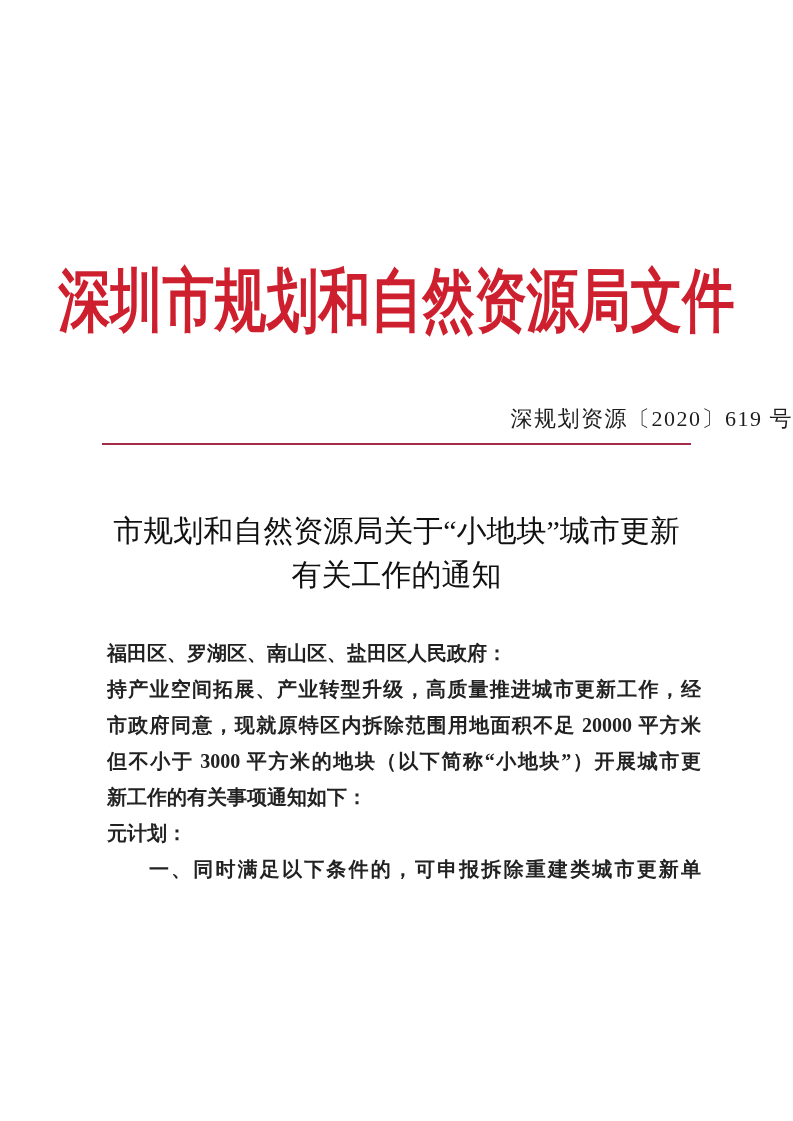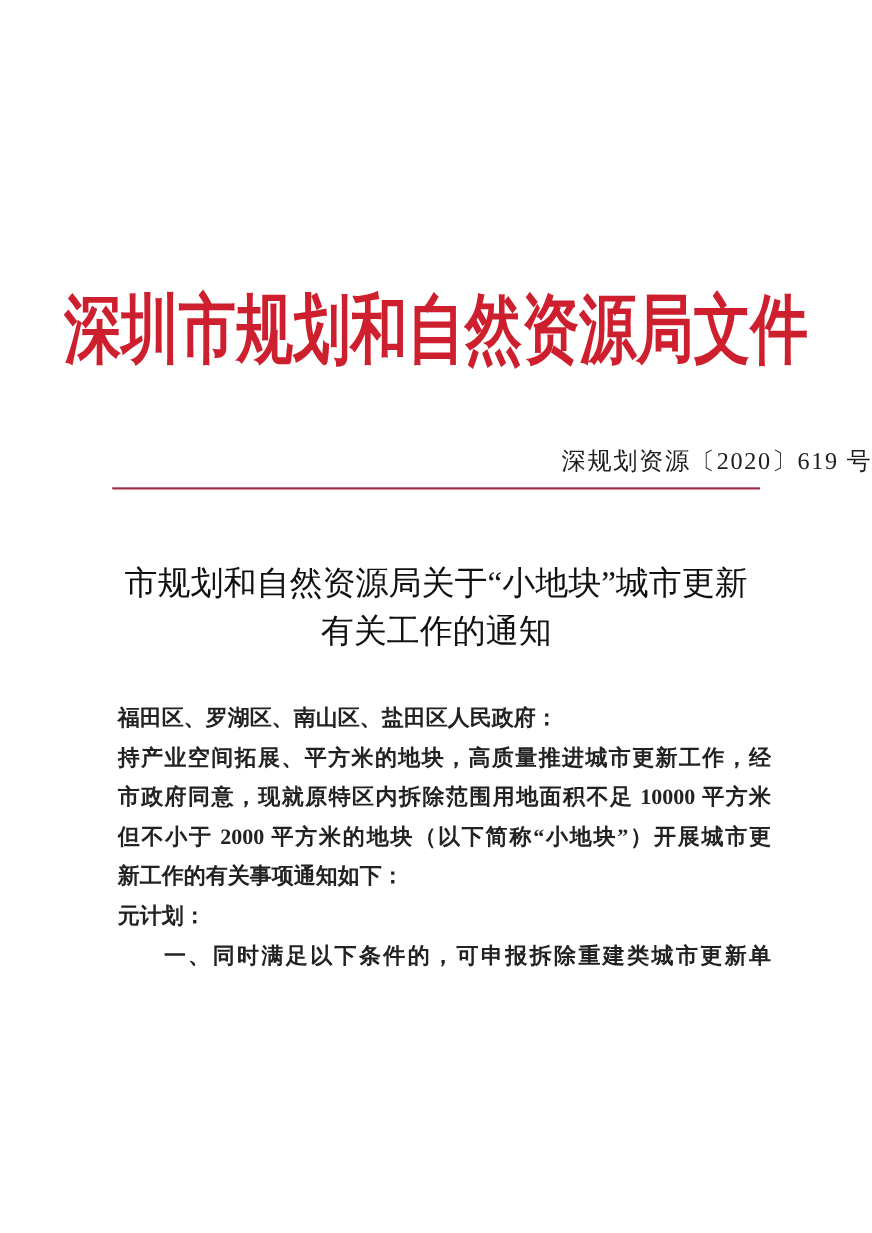--- a/index.html
+++ b/index.html
@@ -124,23 +124,23 @@
 
   <div class="red-divider"></div>
 
   <div class="doc-title">
     <div class="title-line">市规划和自然资源局关于“小地块”城市更新</div>
     <div class="title-line">有关工作的通知</div>
   </div>
 
   <div class="doc-body">
       <div class="body-line">福田区、罗湖区、南山区、盐田区人民政府：</div>
-      <div class="body-line fill">持产业空间拓展、平方米的地块，高质量推进城市更新工作，经</div>
-      <div class="body-line fill">市政府同意，现就原特区内拆除范围用地面积不足 10000 平方米</div>
-      <div class="body-line fill">但不小于 2000 平方米的地块（以下简称“小地块”）开展城市更</div>
+      <div class="body-line fill">持产业空间拓展、产业转型升级，高质量推进城市更新工作，经</div>
+      <div class="body-line fill">市政府同意，现就原特区内拆除范围用地面积不足 20000 平方米</div>
+      <div class="body-line fill">但不小于 3000 平方米的地块（以下简称“小地块”）开展城市更</div>
       <div class="body-line">新工作的有关事项通知如下：</div>
       <div class="body-line">元计划：</div>
       <div class="body-line indent fill">一、同时满足以下条件的，可申报拆除重建类城市更新单</div>
     </div>
 
   <div class="page-number">– 1 –</div>
 
 </div>
 
 </body></html>

